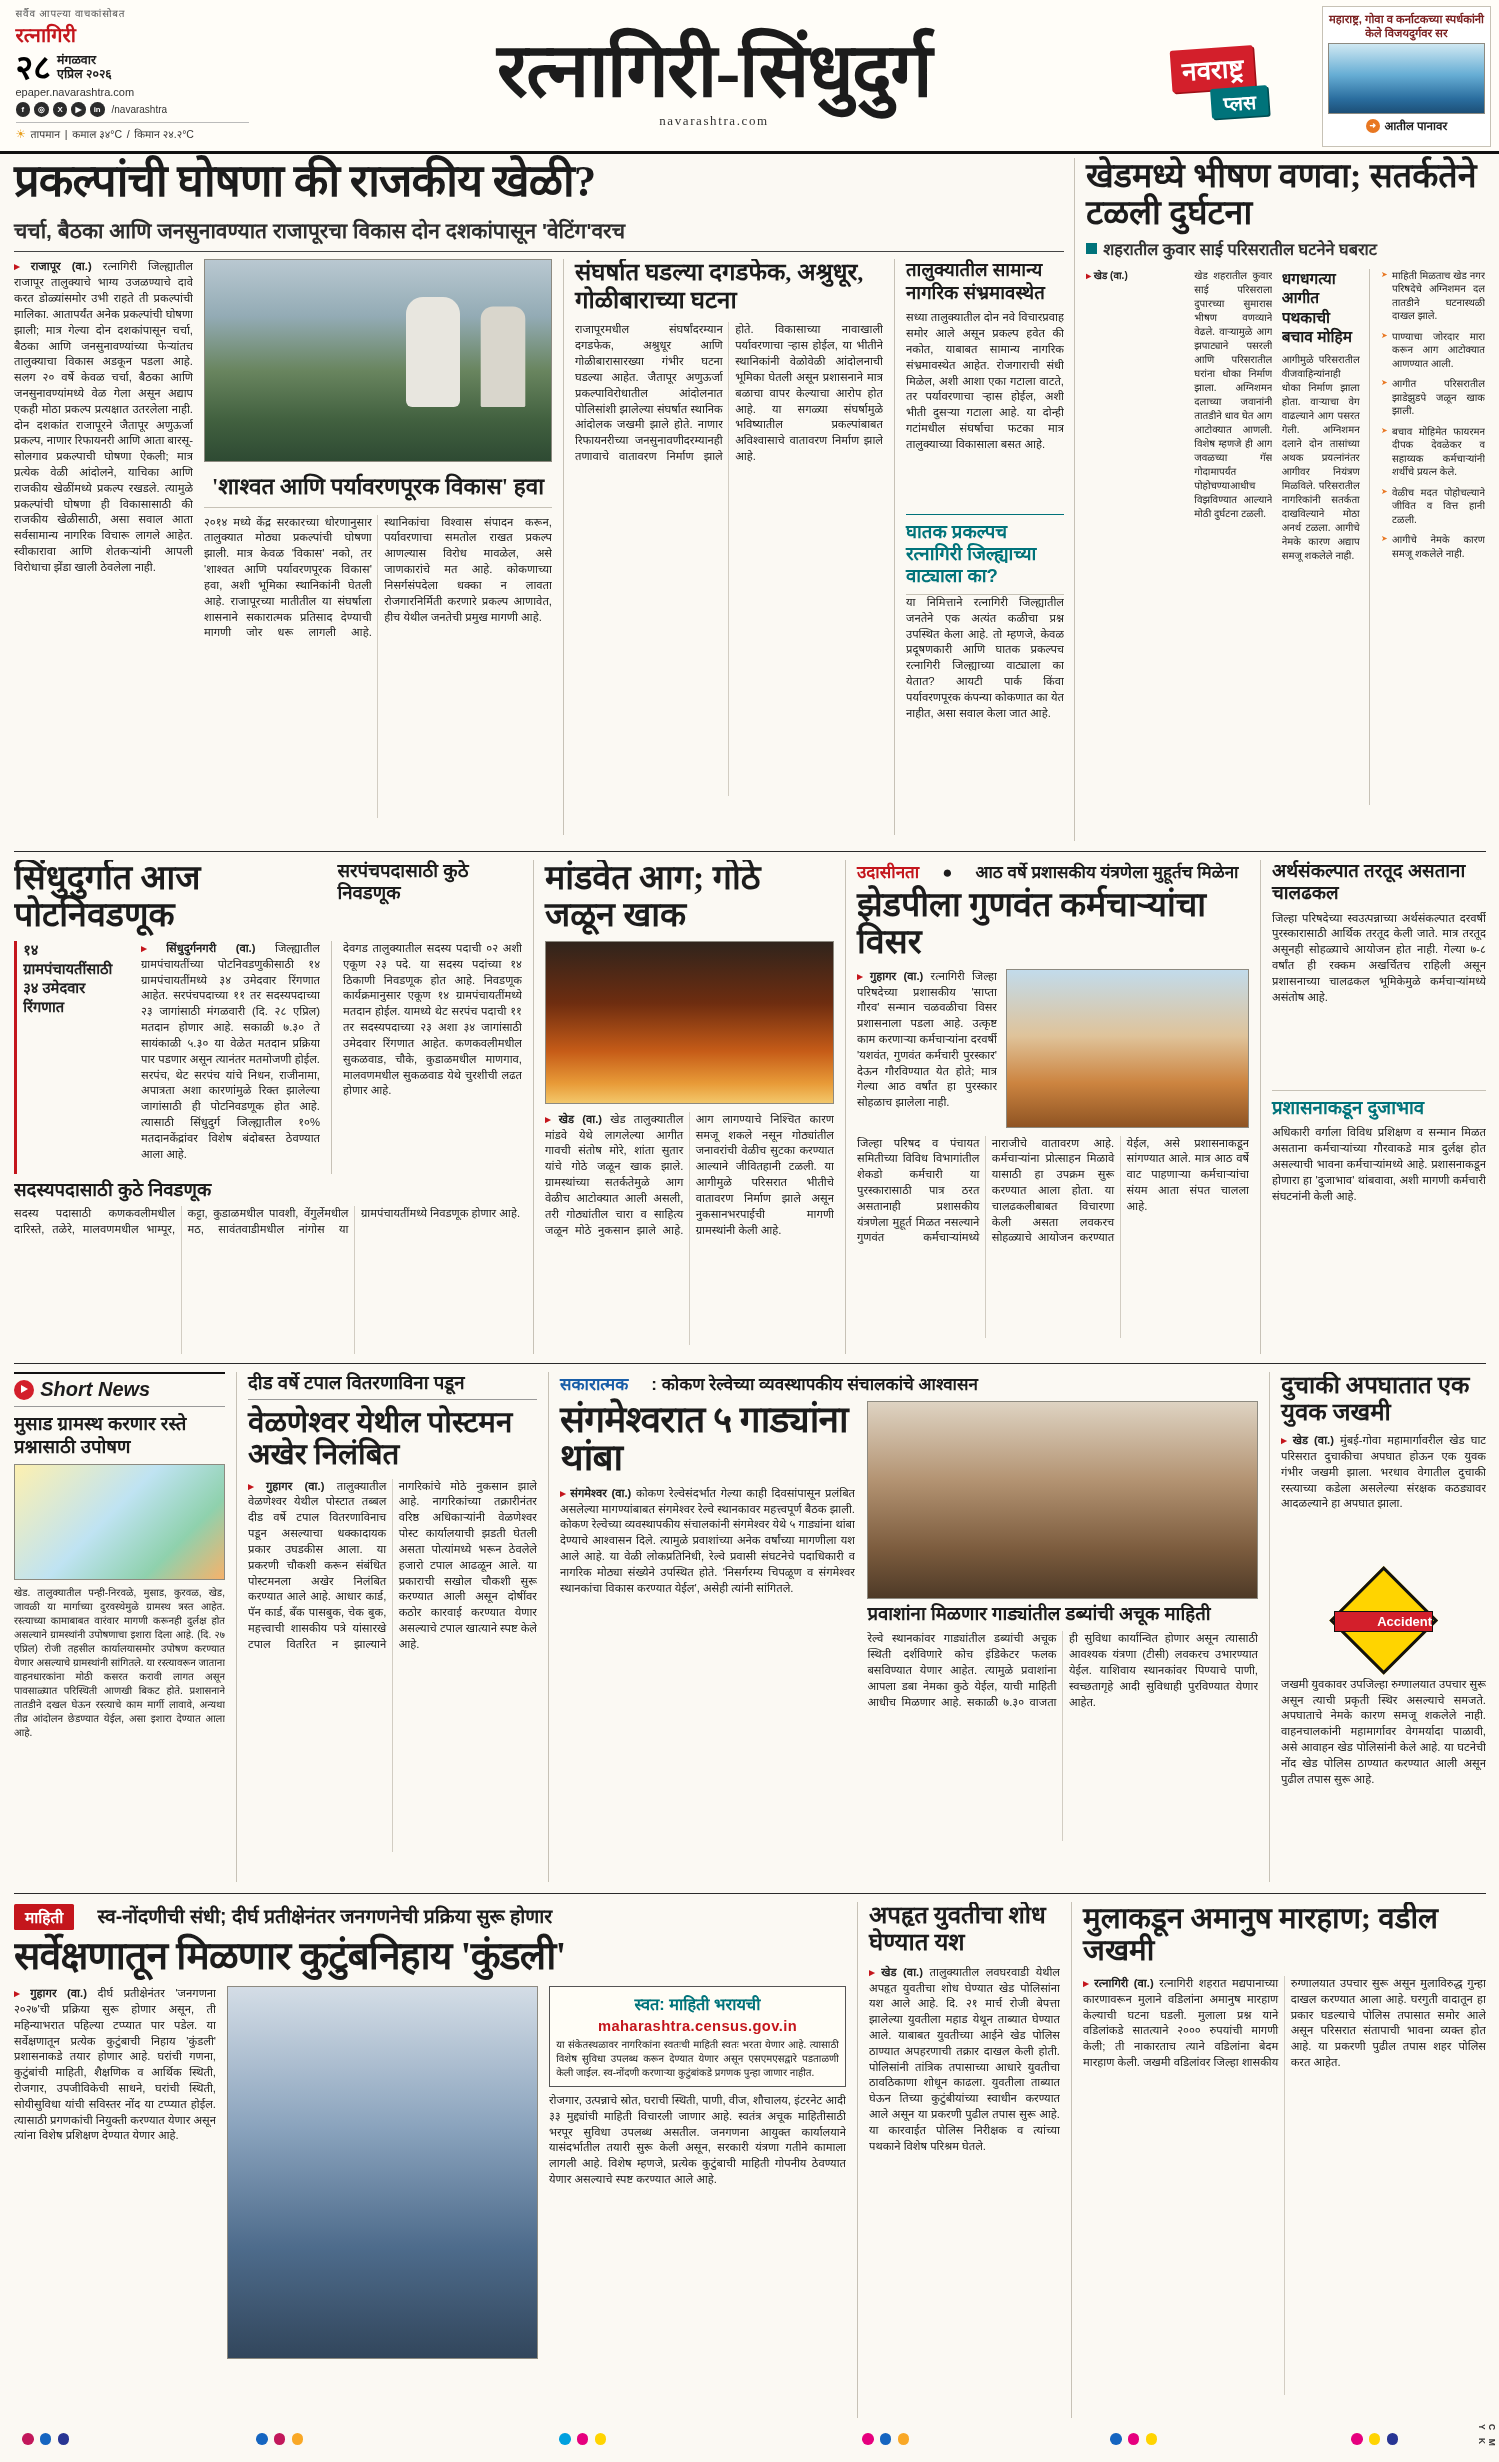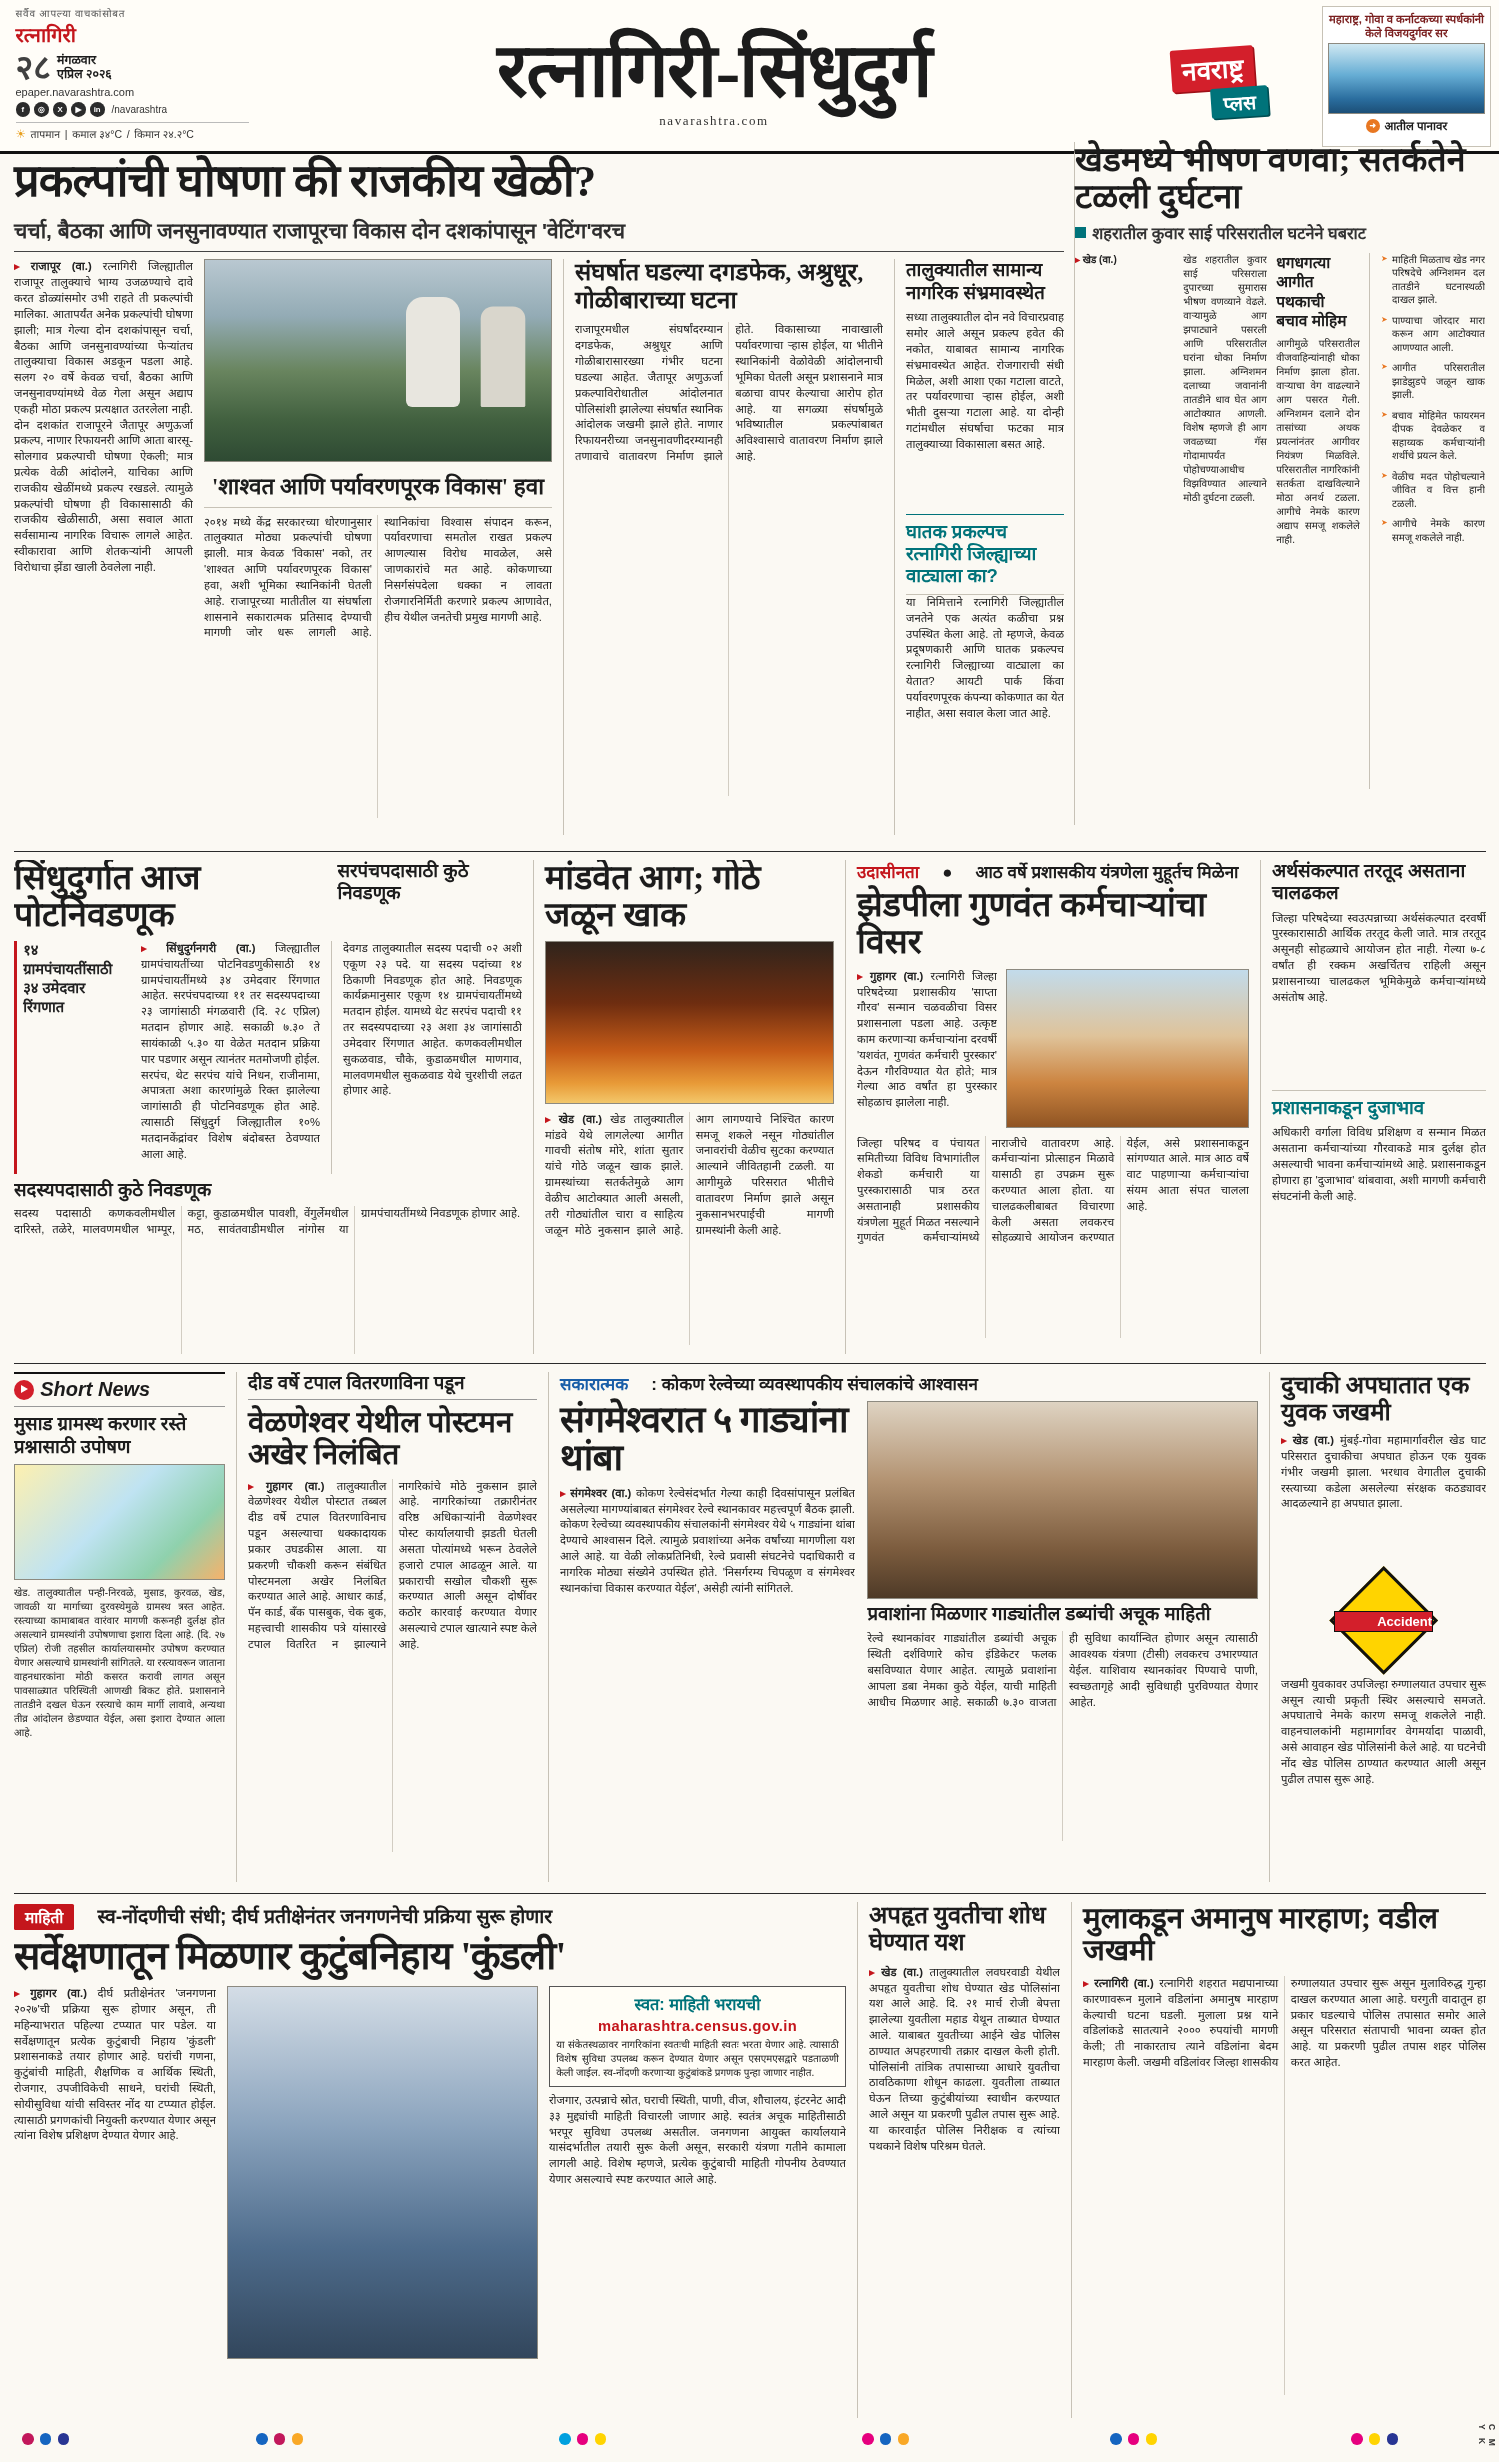--- a/index.html
+++ b/index.html
@@ -28,21 +28,21 @@
 .hl-xl{font-size:34px;font-weight:bold;line-height:1.08}
 .hl-lg{font-size:29.5px;font-weight:bold;line-height:1.1}
 .hl-md{font-size:24px;font-weight:bold;line-height:1.15}
 .hl-sm{font-size:18.6px;font-weight:bold;line-height:1.2}
 .teal{color:#00737a}.red{color:#c4161c}.blue{color:#1a5fa8}
 
 #masthead{left:0;top:0;width:1500px;height:154px;background:#fffdf8;border-bottom:3.1px solid #111}
 .mh-tagline{font-size:10px;color:#555;letter-spacing:0.8px}
 .mh-city{font-size:20px;font-weight:bold;color:#c4161c;margin-top:1px}
 .mh-daterow{display:flex;align-items:center;gap:6.2px;margin-top:1.6px}
-.mh-datenum{font-size:34px;font-weight:bold;color:#404040;line-height:1}
+.mh-datenum{font-size:34px;font-weight:bold;color:#000000;line-height:1}
 .mh-datecol{display:flex;flex-direction:column;font-size:12.4px;font-weight:bold;line-height:1.15}
 .mh-epaper{font-size:11px;color:#333;margin-top:2.3px}
 .mh-social{display:flex;align-items:center;gap:3.9px;margin-top:3.9px}
 .si{display:inline-flex;align-items:center;justify-content:center;width:14.7px;height:14.7px;border-radius:50%;background:#2b2b2b;color:#fff;font-size:7.8px;font-weight:bold}
 .mh-handle{font-size:10px;color:#333;margin-left:3.1px}
 .mh-weather{display:flex;align-items:center;gap:4.7px;margin-top:5.4px;font-size:10.5px;color:#333;border-top:0.8px solid #bbb;padding-top:3.9px;width:233px}
 .wx-ico{color:#e8a020;font-size:11.6px}
 .mh-title{font-size:75px;font-weight:bold;letter-spacing:-1.6px;line-height:1;white-space:nowrap}
 .mh-site{font-size:13px;letter-spacing:1.6px;color:#333;margin-top:4.7px}
 .brand-red{display:inline-block;background:#d31f2b;color:#fff;font-weight:bold;font-size:26px;padding:3.1px 11px;transform:rotate(-4deg);border-radius:2.3px;box-shadow:1.6px 1.6px 0 #9e1018}
@@ -52,21 +52,21 @@
 .promo-img{width:100%;height:71px;margin-top:3.1px}
 .promo-link{display:flex;align-items:center;gap:4.7px;margin-top:3.9px;justify-content:center;font-size:11.6px;font-weight:bold}
 .promo-dot{display:inline-flex;width:14px;height:14px;border-radius:50%;background:#e87722;color:#fff;align-items:center;justify-content:center;font-size:7.8px}
 
 #lead{left:14px;top:158px;width:1050px;height:683px}
 .lead-sub{font-size:21px;font-weight:bold;color:#2e2e2e;padding:7.8px 0 7px;border-bottom:1.6px solid #444;margin-top:3.1px}
 .lead-grid{display:grid;grid-template-columns:179px 348px 320px 1fr;gap:11px;margin-top:7.8px;height:576px;overflow:hidden}
 .box-quote{font-size:22.5px;font-weight:bold;text-align:center;padding:7.8px 3.1px 6.2px;border-bottom:0.8px solid #c7c2b6}
 .sub4-box{border-top:1.6px solid #00737a;border-bottom:0.8px solid #c7c2b6;margin-top:9.3px;padding:6.2px 0}
 
-#vanava{left:1074px;top:142px;width:411px;height:683px;border-left:0.8px solid #c7c2b6;}
+#vanava{left:1074px;top:158px;width:411px;height:683px;border-left:0.8px solid #c7c2b6;padding-left:11px}
 .v-kickrow{display:flex;gap:6.2px;margin-top:7.8px}
 .teal-sq{width:11px;height:11px;background:#00737a;flex:none;margin-top:3.9px}
 .v-kicker{font-size:16.3px;font-weight:bold;line-height:1.25;color:#333}
 .v-grid{display:grid;grid-template-columns:99px 1fr 1fr 116px;gap:9.3px;margin-top:9.3px;height:536px;overflow:hidden}
 .v-side-head{font-size:15.5px;font-weight:bold;line-height:1.25;margin-bottom:6.2px}
 .v-bullets{list-style:none}
 .v-bullets li{font-size:10px;line-height:1.35;margin-bottom:7px;padding-left:11px;position:relative;text-align:justify}
 .v-bullets li::before{content:"➤";position:absolute;left:0;top:0.8px;color:#e87722;font-size:7.8px}
 
 .band{left:14px;width:1472px;border-top:1.6px solid #2b2b2b;padding-top:7.8px;display:flex;gap:11px}

